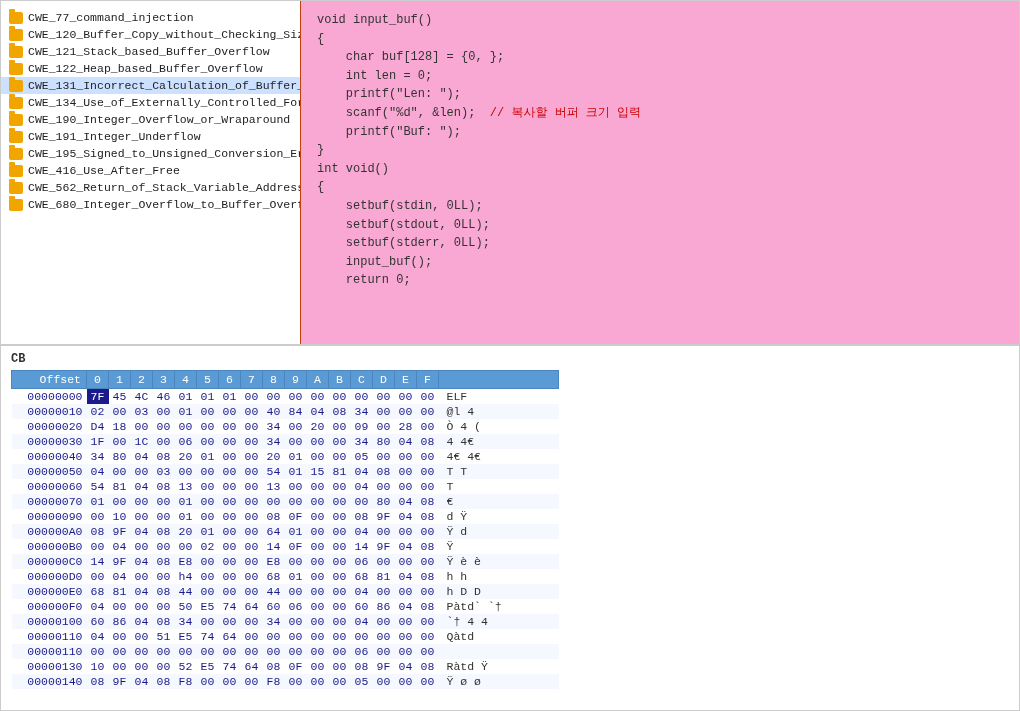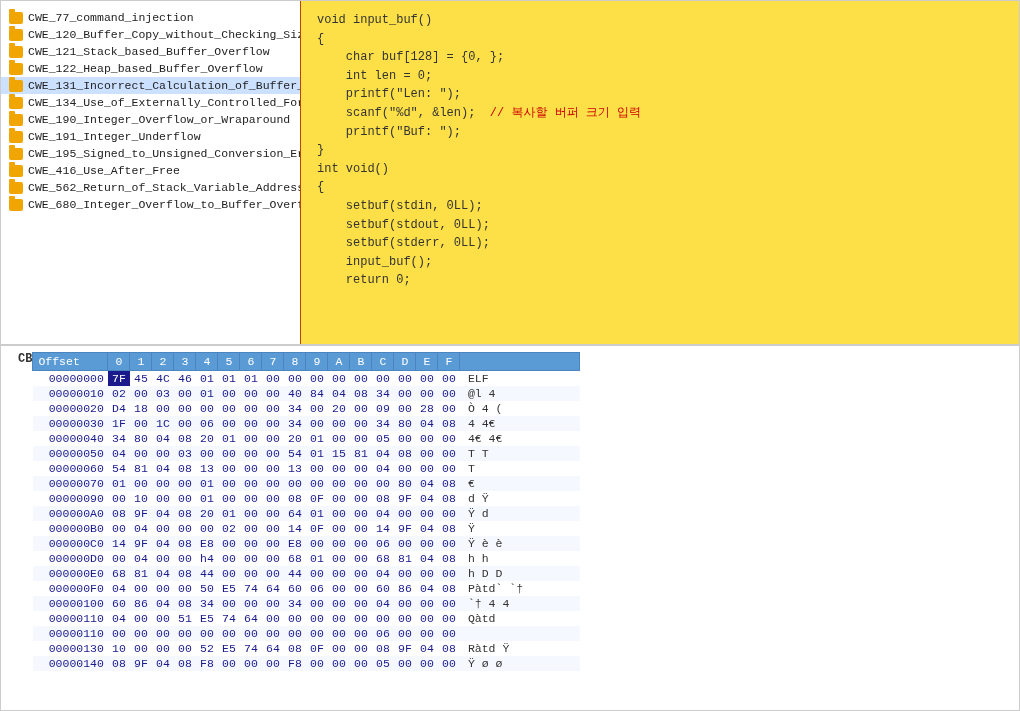--- a/index.html
+++ b/index.html
@@ -62,36 +62,37 @@
     }
     .file-label {
       font-size: 11.5px;
       color: #222;
     }
     
     .code-viewer {
       flex: 1;
       padding: 10px 16px;
       overflow-y: auto;
-      background: #fde047;
+      background: #f9a8d4;
     }
     .code-line {
       line-height: 1.55;
       white-space: pre;
       font-size: 12px;
     }
     .code-comment { color: #cc0000; margin-top: 36px; }
     .code-normal { color: #333; }
 
     
     .bottom-section {
       flex: 1;
       overflow: hidden;
       display: flex;
-      padding: 6px 17px;
+      flex-direction: column;
+      padding: 6px 10px;
     }
     .cb-label {
       font-size: 12px;
       font-weight: bold;
       margin-bottom: 4px;
       color: #333;
     }
     .hex-table-wrapper {
       overflow: auto;
       flex: 1;
@@ -107,21 +108,21 @@
     }
     .hex-table thead th {
       padding: 2px 5px;
       border: 1px solid #4a85c0;
       text-align: center;
       font-weight: normal;
       min-width: 22px;
     }
     .hex-table thead th:first-child {
       min-width: 75px;
-      text-align: left;
+      text-align: right;
     }
     .hex-table tbody tr:nth-child(odd) {
       background: #fff;
     }
     .hex-table tbody tr:nth-child(even) {
       background: #f5f8ff;
     }
     .hex-table tbody td {
       padding: 1px 4px;
       border: none;

